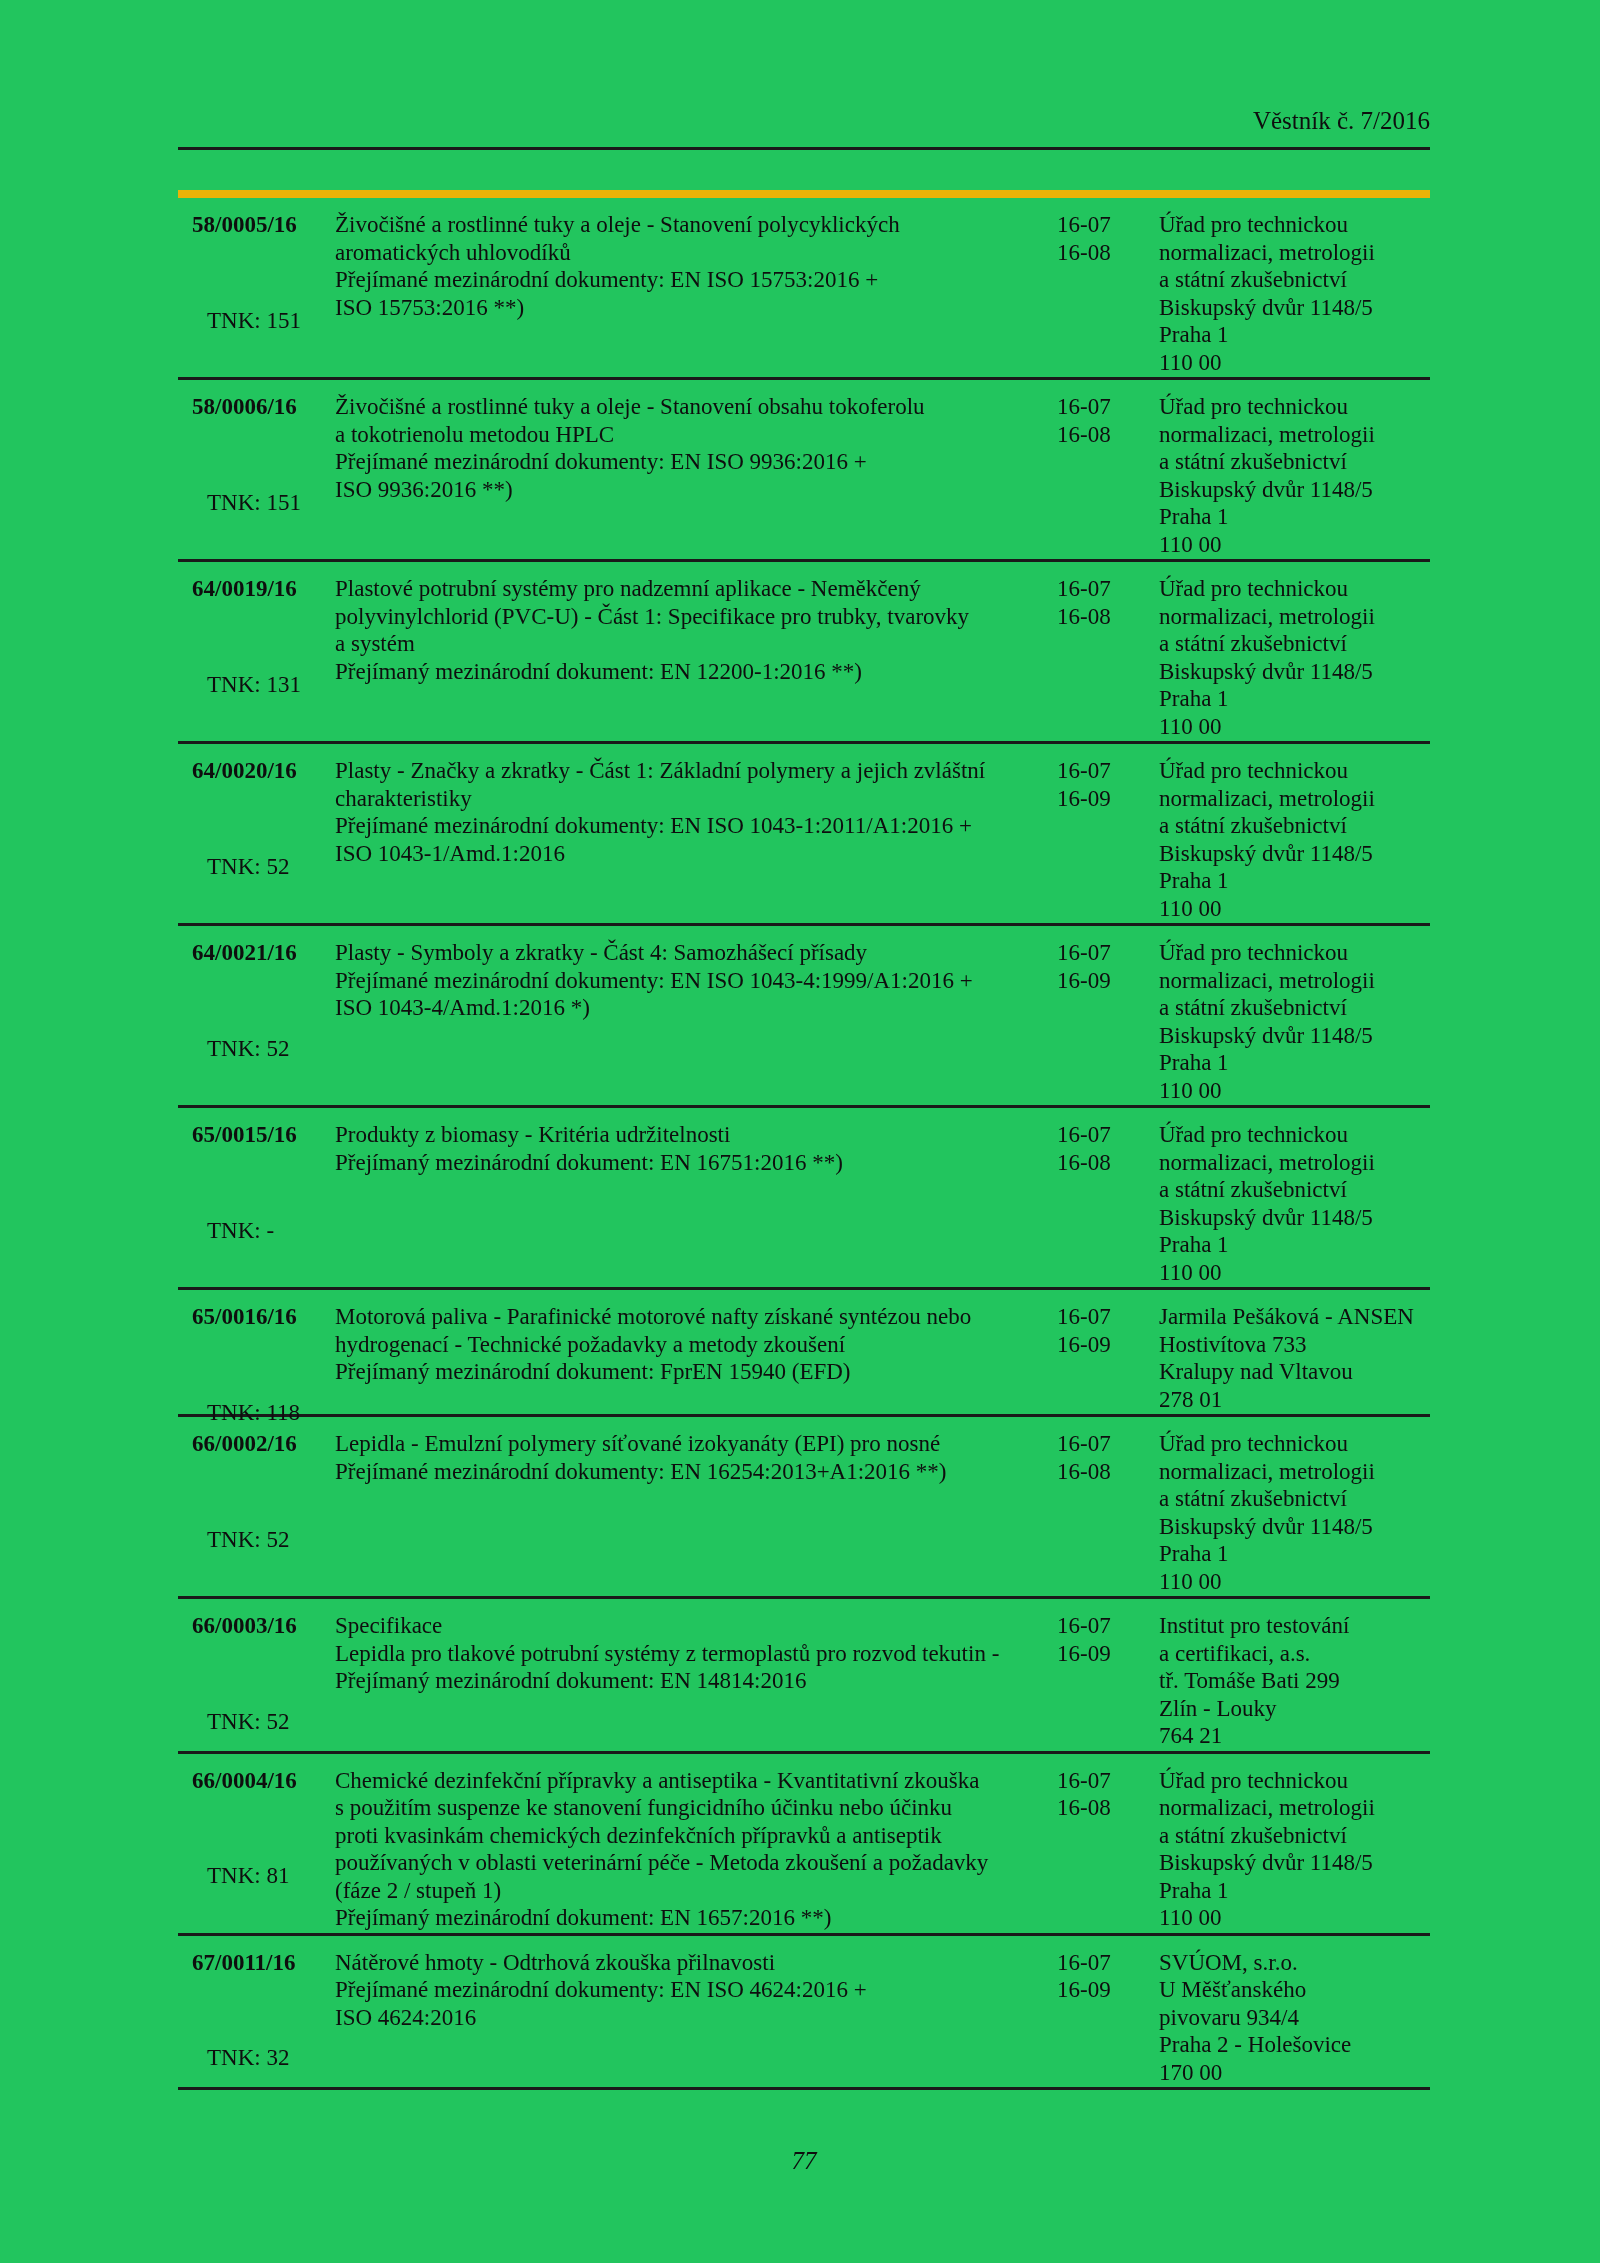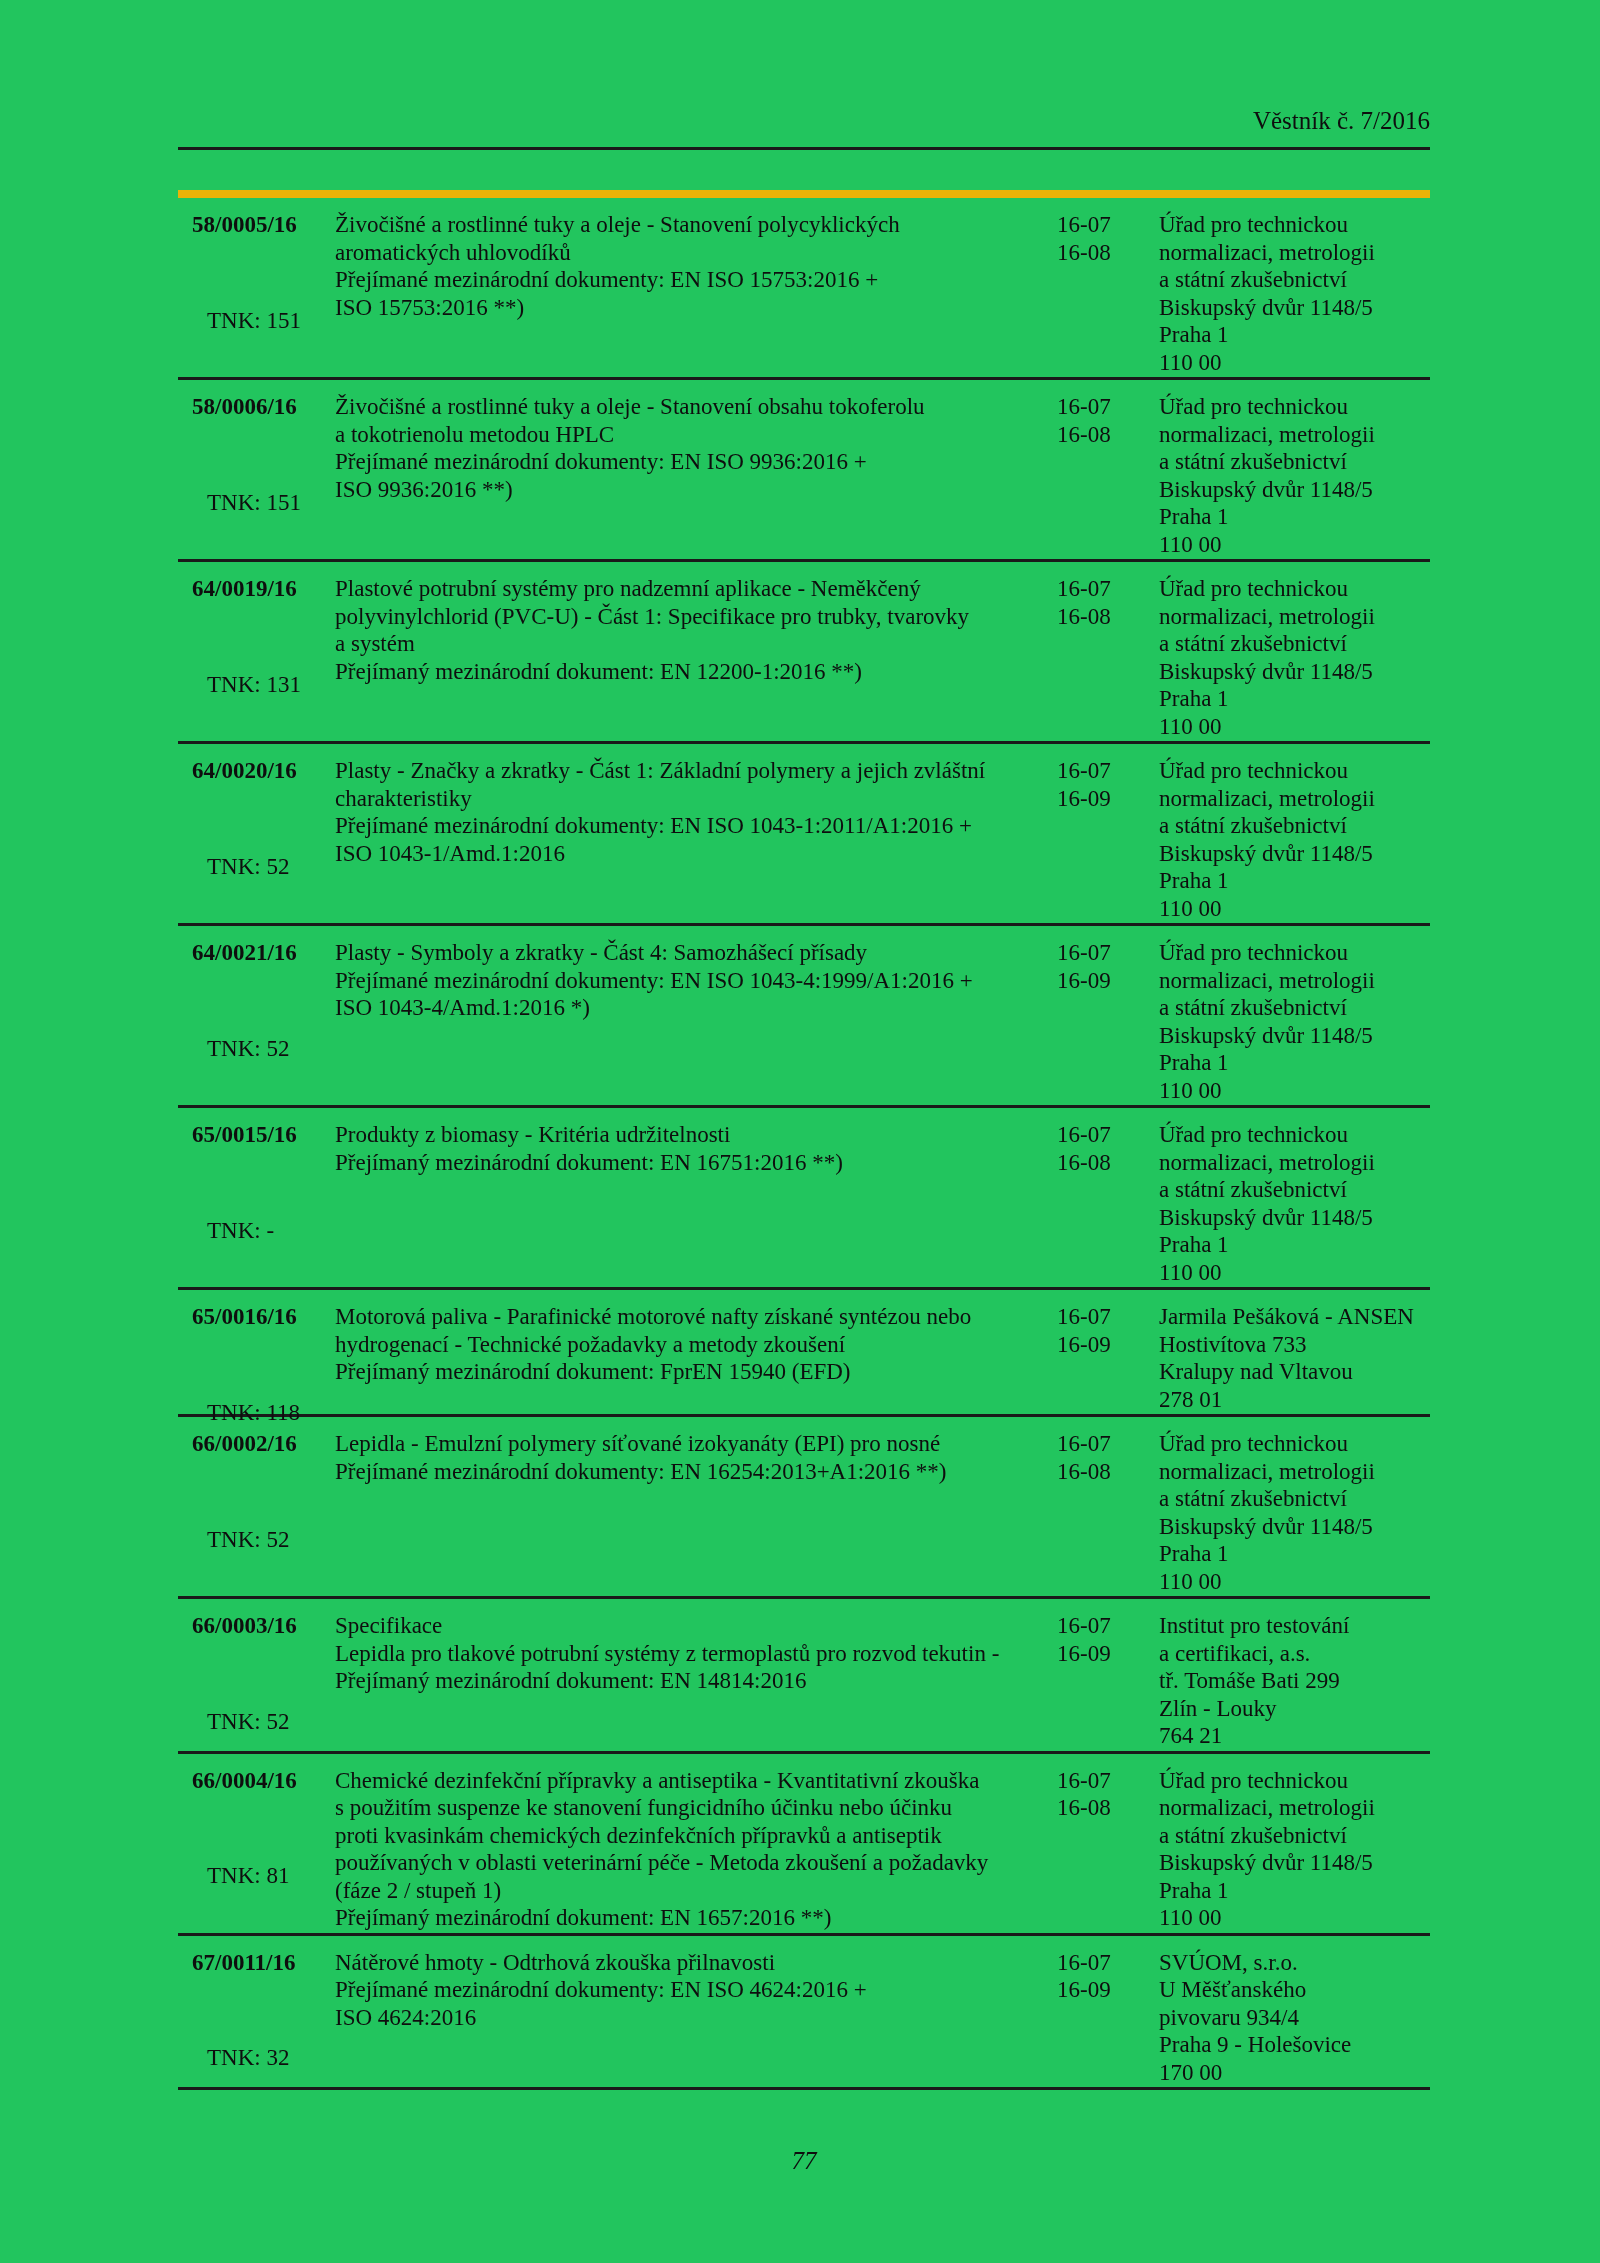--- a/index.html
+++ b/index.html
@@ -300,20 +300,20 @@
           <div class="line">ISO 4624:2016</div>
         </div>
     <div class="cell cell-dates">
           <div class="line">16-07</div>
           <div class="line">16-09</div>
         </div>
     <div class="cell cell-org">
           <div class="line">SVÚOM, s.r.o.</div>
           <div class="line">U Měšťanského</div>
           <div class="line">pivovaru 934/4</div>
-          <div class="line">Praha 9 - Holešovice</div>
+          <div class="line">Praha 2 - Holešovice</div>
           <div class="line">170 00</div>
         </div>
   </div>
 </div>
 
   <div class="page-number">77</div>
 </div>
 
 </body></html>

